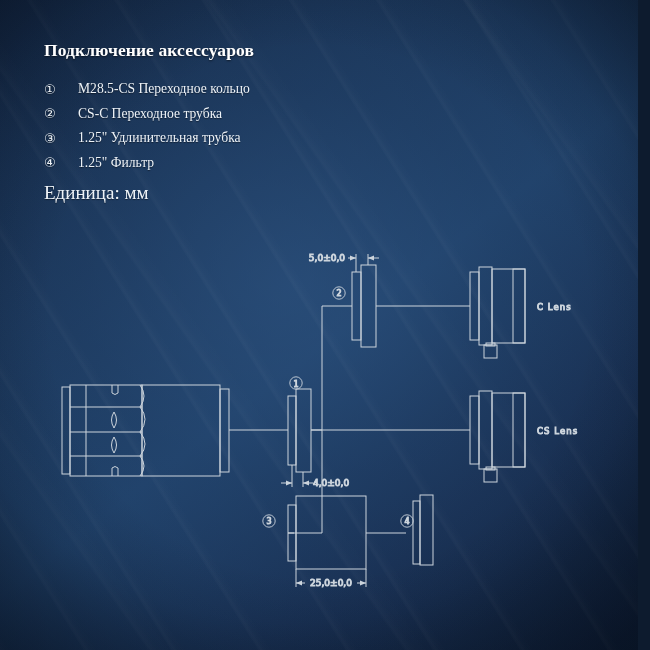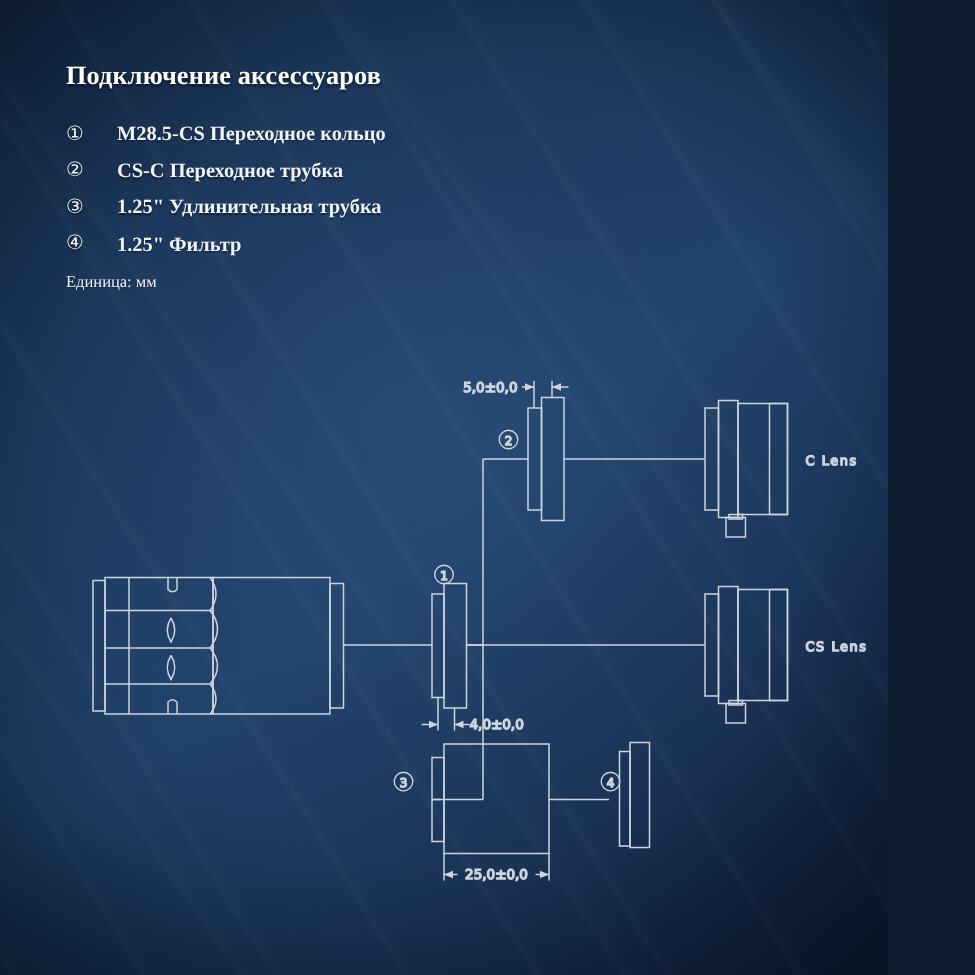--- a/index.html
+++ b/index.html
@@ -3,21 +3,21 @@
 <meta charset="utf-8">
 <title>Подключение аксессуаров</title>
 <style>
   html, body {
     margin: 0;
     padding: 0;
     background: #0d1b2e;
   }
   #page {
     position: relative;
-    width: 592px;
+    width: 638px;
     height: 650px;
     overflow: hidden;
     font-family: "Liberation Serif", "DejaVu Serif", serif;
     background:
       radial-gradient(ellipse 78% 72% at 46% 44%,
          rgba(46,83,128,0.55) 0%,
          rgba(34,65,104,0.30) 42%,
          rgba(16,33,58,0.10) 72%,
          rgba(8,18,34,0.55) 100%),
       linear-gradient(142deg, #162b49 0%, #1d3a5f 30%, #22456f 52%, #1a3256 76%, #12243f 100%);
@@ -82,24 +82,24 @@
     font-size: 13.6px;
     text-shadow: 0 1px 1px rgba(0,0,0,0.45);
   }
   .legend-num {
     width: 34px;
     flex: 0 0 34px;
     font-size: 13.2px;
     color: #eef3f8;
     font-family: "DejaVu Sans", sans-serif;
   }
-  .legend-label { white-space: nowrap; font-weight: bold; }
+  .legend-label { white-space: nowrap; }
   #unit {
     color: #eef3f8;
-    font-size: 11px;
+    font-size: 19px;
     margin-top: 11px;
     text-shadow: 0 1px 1px rgba(0,0,0,0.45);
   }
 
   #diagram {
     position: absolute;
     left: 0; top: 0;
     width: 650px; height: 650px;
     pointer-events: none;
   }

